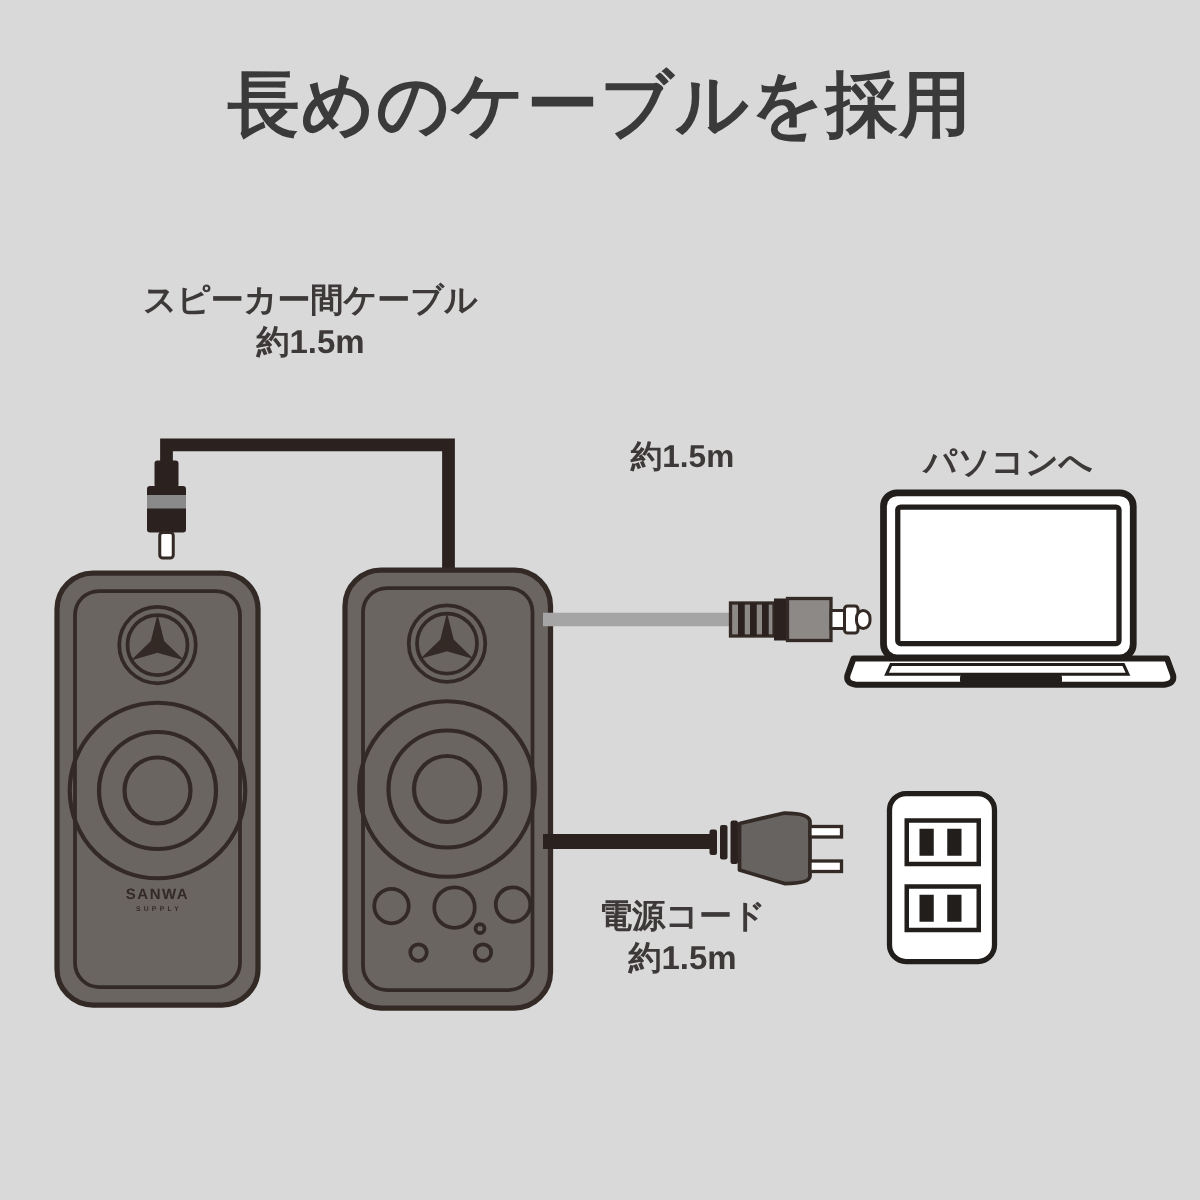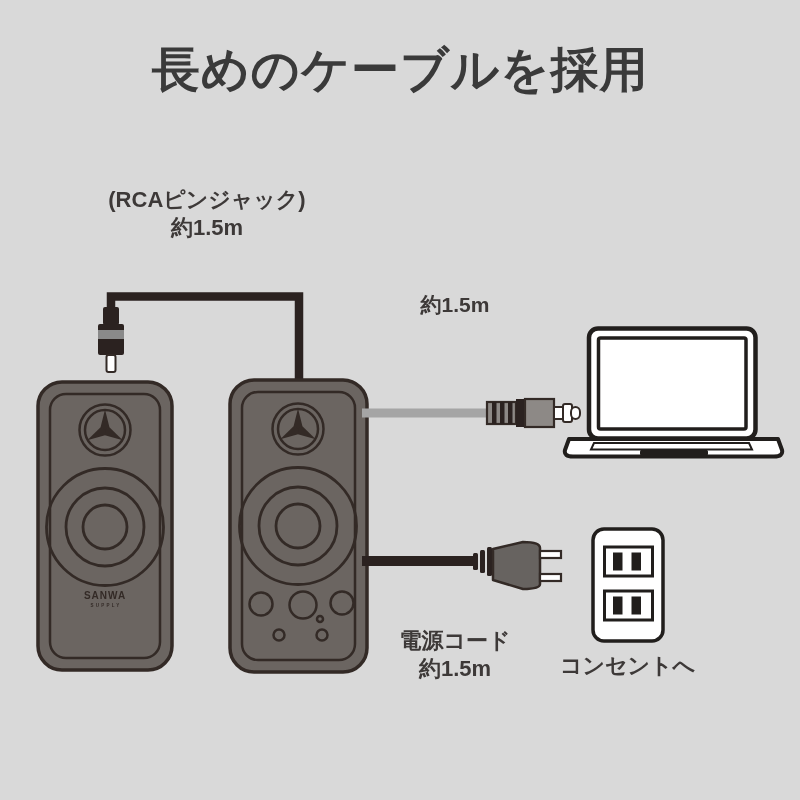--- a/index.html
+++ b/index.html
@@ -14,21 +14,21 @@
     font-weight:700;font-size:48px;letter-spacing:1px;
     color:var(--title-text,#3a3a3a);
   }
   .label{
     position:absolute;text-align:center;font-weight:700;line-height:1.27;
     color:var(--label-text,#3d3938);
   }
   #speaker-cable-label{left:52px;top:186px;width:310px;font-size:22px;}
   #stereo-cable-label{left:345px;top:292px;width:220px;font-size:21px;}
   #pc-label{left:592px;top:294px;width:160px;font-size:22px;}
-  #power-cable-label{left:365px;top:627px;width:180px;font-size:22px;}
+  #power-cable-label{left:365px;top:597px;width:180px;font-size:22px;}
   #outlet-label{left:545px;top:652px;width:165px;font-size:22px;}
 
   svg{position:absolute;left:0;top:0;}
   .spk-body{fill:var(--speaker-fill,#6b6561);stroke:var(--outline,#332a26);stroke-width:3.5;}
   .spk-inner{fill:none;stroke:var(--outline,#332a26);stroke-width:2.5;}
   .ring{fill:none;stroke:var(--outline,#332a26);stroke-width:2.8;}
   .tring{fill:none;stroke:var(--outline,#332a26);stroke-width:2.5;}
   .star{fill:var(--outline,#332a26);}
   .knob{fill:none;stroke:var(--outline,#332a26);stroke-width:2.5;}
   .cable-b{fill:none;stroke:var(--cable-black,#2b2220);stroke-width:8.5;}
@@ -150,29 +150,29 @@
       <rect class="dev" x="604.5" y="547" width="48" height="29" style="stroke-width:3"></rect>
       <rect class="devfill" x="613" y="552.5" width="9.5" height="18"></rect>
       <rect class="devfill" x="631.5" y="552.5" width="9.5" height="18"></rect>
       <rect class="dev" x="604.5" y="591" width="48" height="29" style="stroke-width:3"></rect>
       <rect class="devfill" x="613" y="596.5" width="9.5" height="18"></rect>
       <rect class="devfill" x="631.5" y="596.5" width="9.5" height="18"></rect>
     </g>
   </svg>
 
   <div class="label" id="speaker-cable-label">
-    <div>(RCAピンジャック)</div>
+    <div>スピーカー間ケーブル</div>
     <div>約1.5m</div>
   </div>
 
   <div class="label" id="stereo-cable-label">
     <div>約1.5m</div>
   </div>
 
+  <div class="label" id="pc-label">パソコンへ</div>
 
   <div class="label" id="power-cable-label">
     <div>電源コード</div>
     <div>約1.5m</div>
   </div>
 
-  <div class="label" id="outlet-label">コンセントへ</div>
 
 </div>
 
 </body></html>

